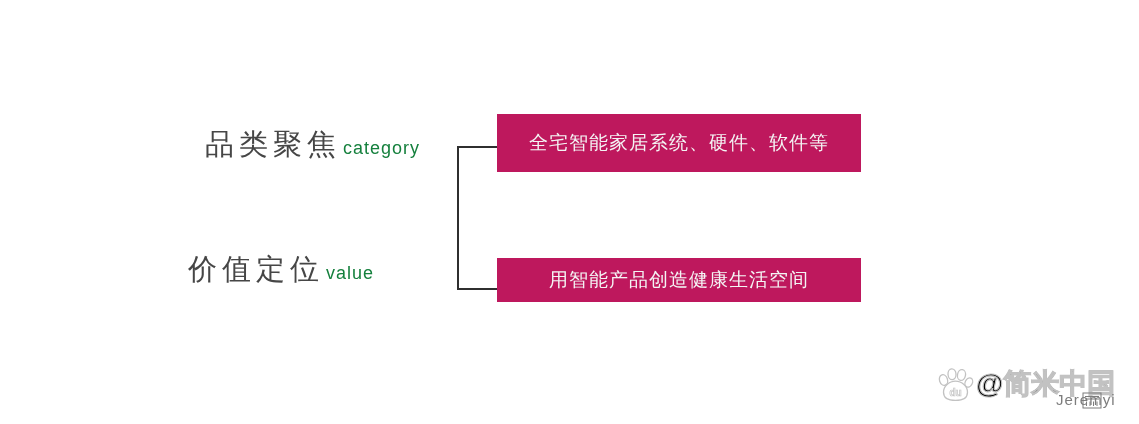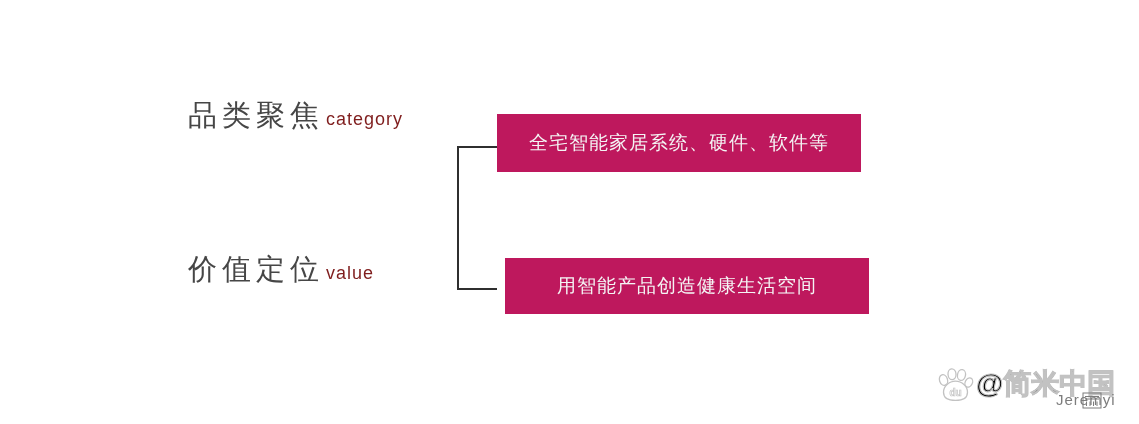--- a/index.html
+++ b/index.html
@@ -9,35 +9,35 @@
   .canvas {
     position: relative;
     width: 1139px;
     height: 424px;
     background: #ffffff;
     overflow: hidden;
   }
 
   
   .label-group { position: absolute; left: 188px; color: #464646; }
-  .label-group.g1 { top: 96px; }
+  .label-group.g1 { top: 125px; margin-left: 17px; }
   .label-group.g2 { top: 250px; }
   .title-row { display: flex; align-items: baseline; height: 36px; }
   .title-zh {
     font-size: 29px;
     letter-spacing: 5px;
     font-weight: 400;
     color: #464646;
     white-space: nowrap;
   }
   .title-en {
     font-size: 18px;
     letter-spacing: 1px;
     margin-left: 2px;
-    color: #7f1d1d;
+    color: #15803d;
     white-space: nowrap;
   }
   .subtitle {
     margin-top: 3px;
     font-size: 17px;
     letter-spacing: 2px;
     color: #4a4a4a;
     white-space: nowrap;
   }
 
@@ -51,21 +51,21 @@
   .gray-box {
     position: absolute;
     left: 497px;
     width: 364px;
     background: #be185d;
     display: flex;
     align-items: center;
     justify-content: center;
   }
   .gray-box.b1 { top: 114px; height: 58px; }
-  .gray-box.b2 { top: 258px; height: 56px; margin-left: 8px; }
+  .gray-box.b2 { top: 258px; height: 44px; }
   .gray-box span {
     color: #f4f4f4;
     font-size: 19px;
     letter-spacing: 1px;
     white-space: nowrap;
   }
 
   
   .watermark { position: absolute; left: 936px; top: 364px; width: 200px; height: 56px; }
   .paw-icon { position: absolute; left: 0; top: 3px; }

